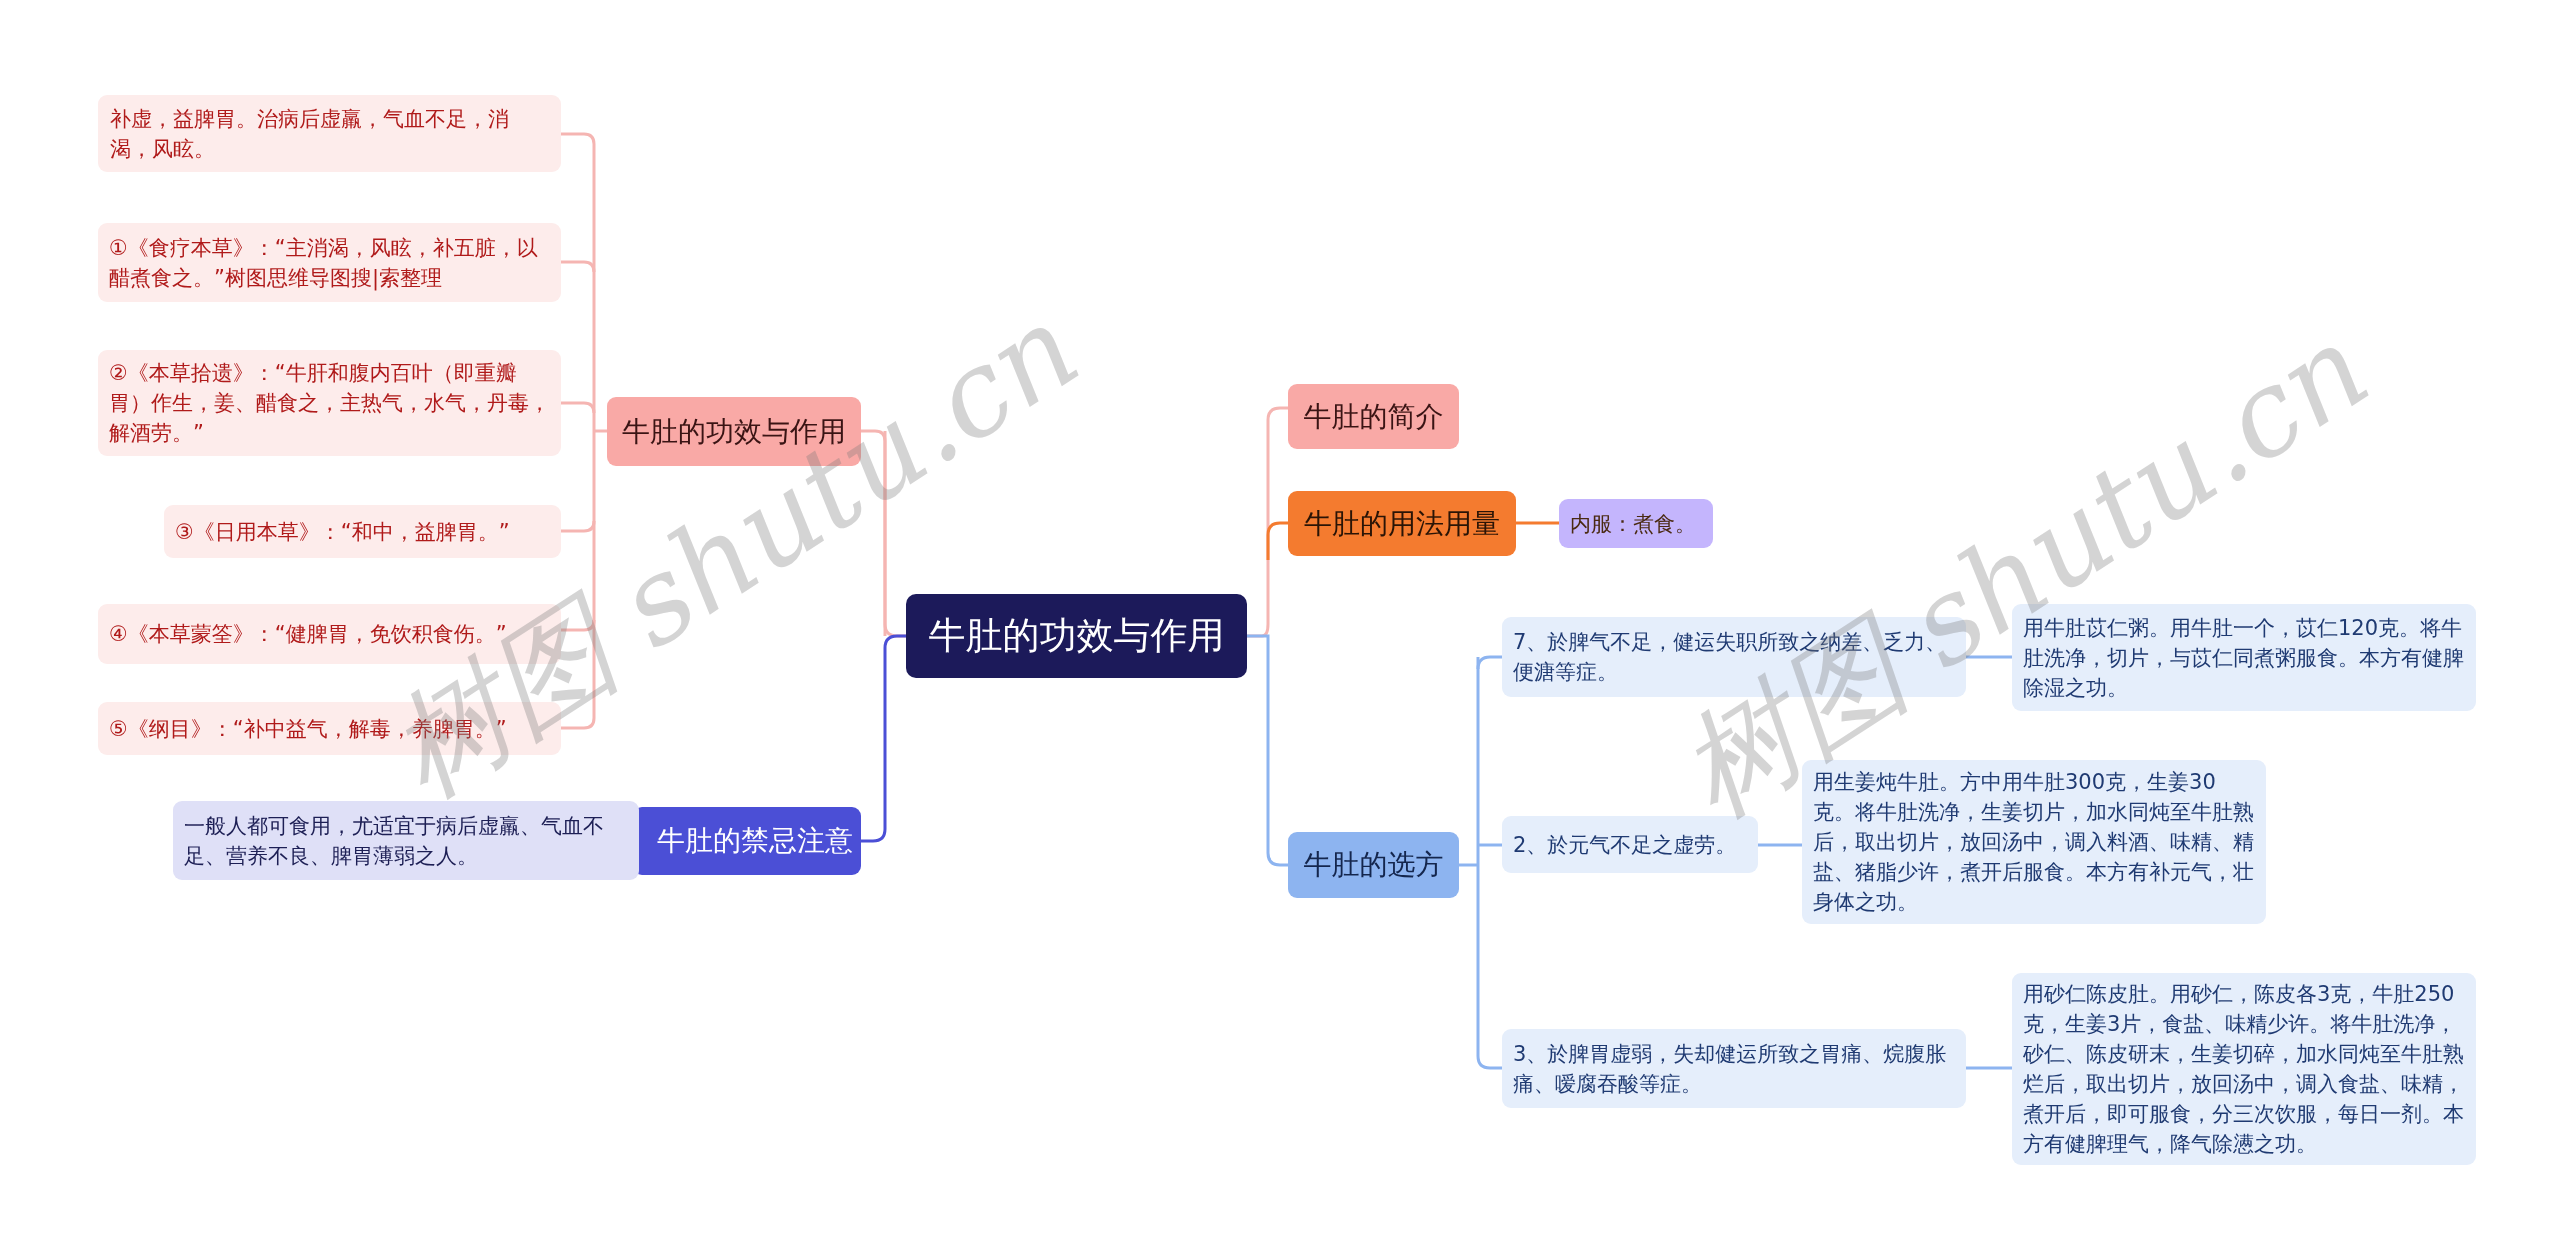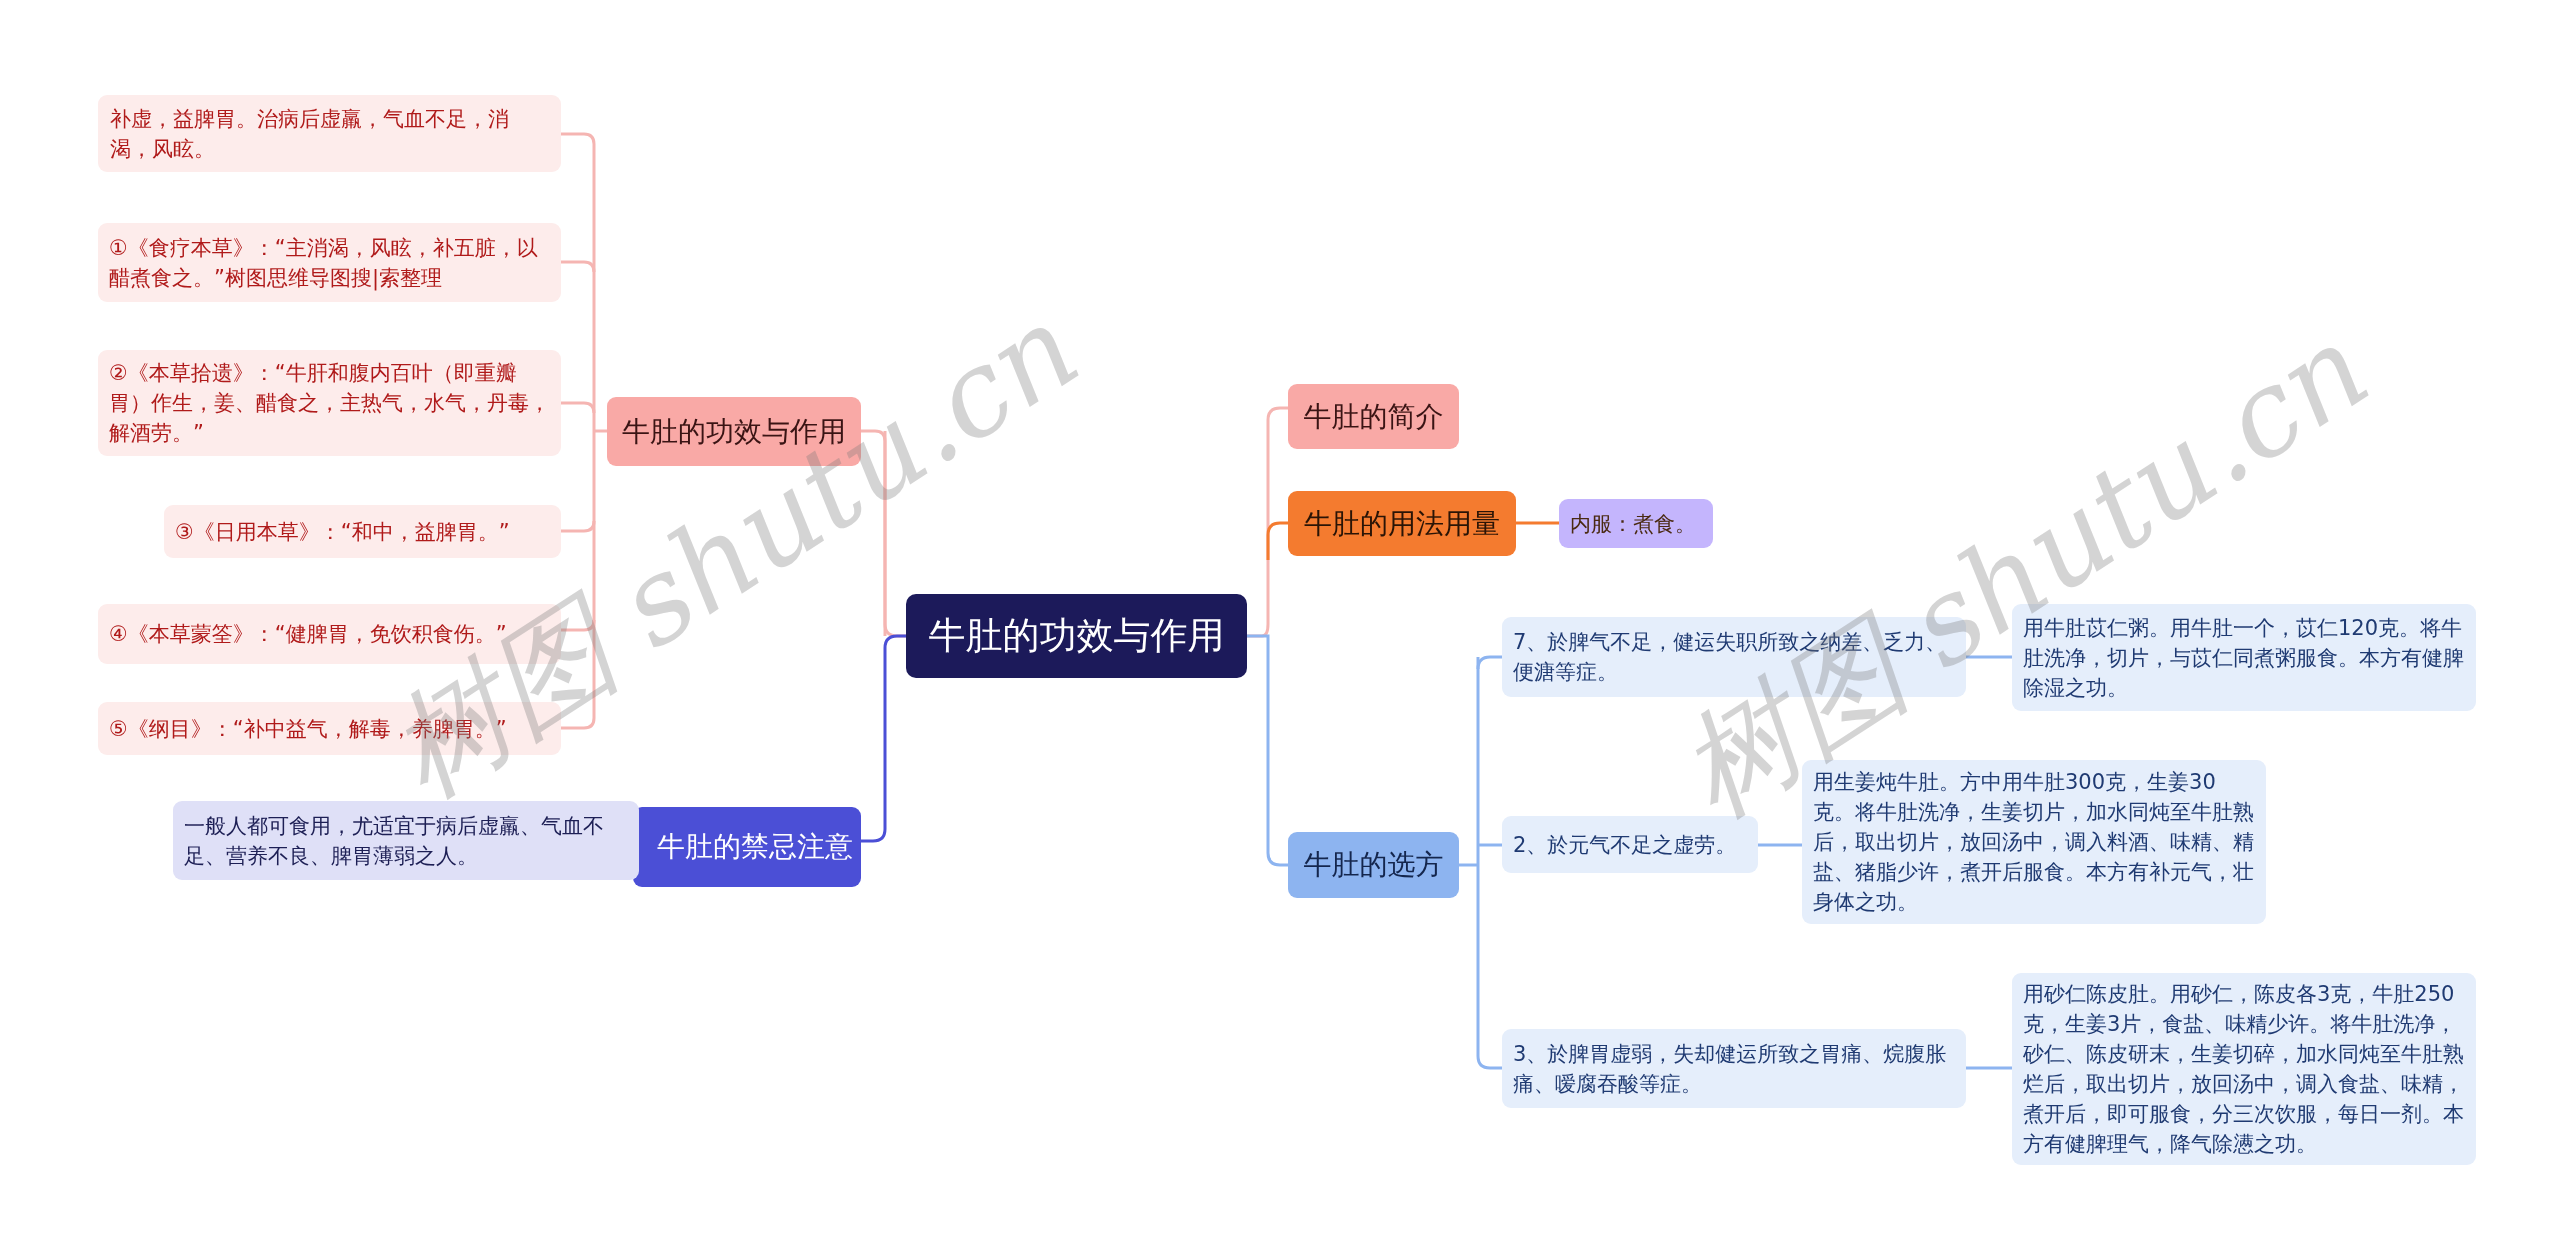--- a/index.html
+++ b/index.html
@@ -83,21 +83,21 @@
 <div class="node leaf pink-leaf" style="left:164px; top:505px; width:397px; height:53px;">
   <span>③《日用本草》：“和中，益脾胃。”</span>
 </div>
 <div class="node leaf pink-leaf" style="left:98px; top:604px; width:463px; height:60px;">
   <span>④《本草蒙筌》：“健脾胃，免饮积食伤。”</span>
 </div>
 <div class="node leaf pink-leaf" style="left:98px; top:702px; width:463px; height:53px;">
   <span>⑤《纲目》：“补中益气，解毒，养脾胃。”</span>
 </div>
 
-<div class="node branch" style="left:633px; top:807px; width:228px; height:80px; background:#4b4fd6; color:#ffffff;padding-left:16px;">
+<div class="node branch" style="left:633px; top:807px; width:228px; height:68px; background:#4b4fd6; color:#ffffff;padding-left:16px;">
   <span>牛肚的禁忌注意</span>
 </div>
 <div class="node leaf lav-leaf" style="left:125px; top:801px; width:466px; height:79px;">
   <span>一般人都可食用，尤适宜于病后虚羸、气血不足、营养不良、脾胃薄弱之人。</span>
 </div>
 
 <div class="node branch" style="left:1288px; top:376px; width:171px; height:65px; background:#f9a9a6; color:#3a1414;margin-top:8px;">
   <span>牛肚的简介</span>
 </div>
 

